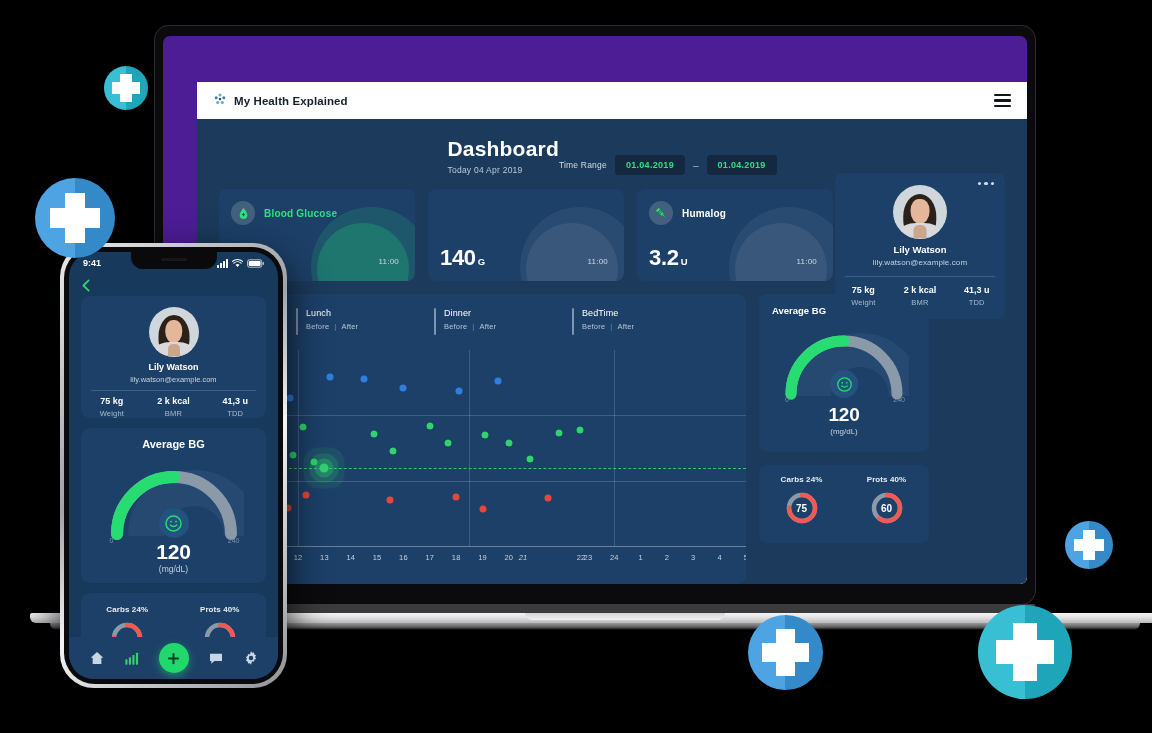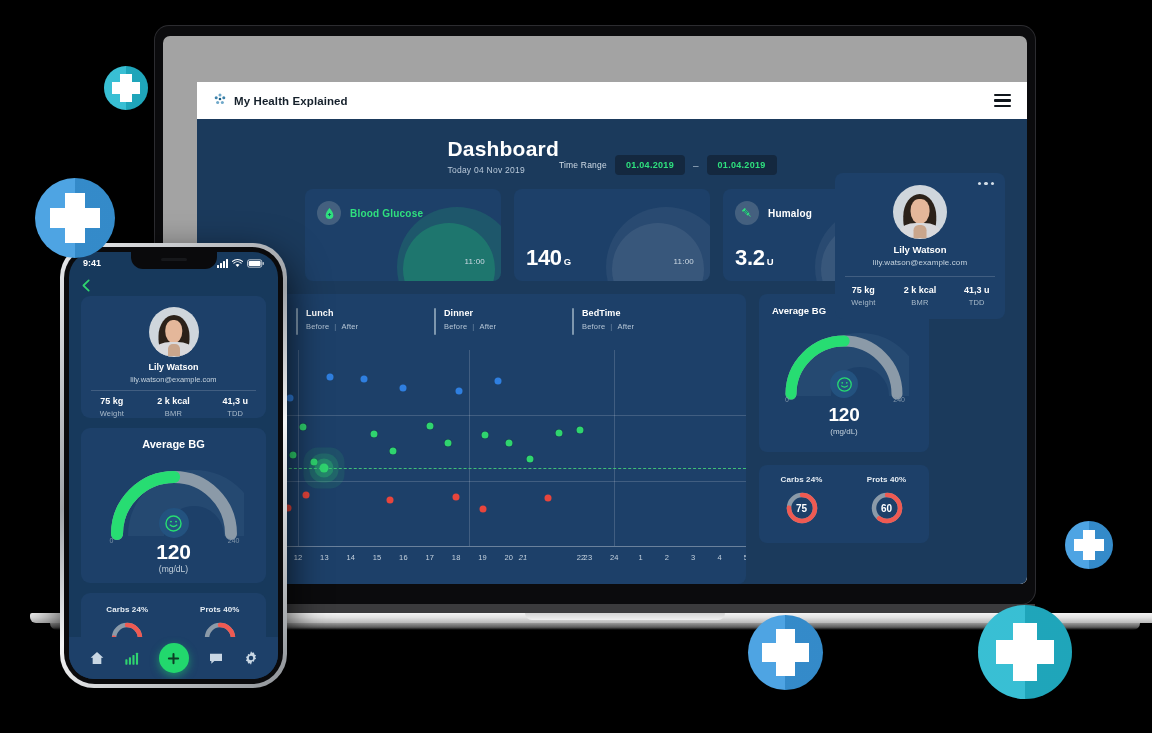--- a/index.html
+++ b/index.html
@@ -8,21 +8,21 @@
 
   
   .plus-badge{position:absolute;border-radius:50%;display:flex;align-items:center;justify-content:center;}
   .plus-badge .bar-h,.plus-badge .bar-v{position:absolute;background:#fff;}
   .pb-shade{position:absolute;inset:0;border-radius:50%;background:linear-gradient(90deg,rgba(255,255,255,.10) 0 50%,rgba(0,0,0,.10) 50% 100%);}
 
   
   #laptop{position:absolute;left:155px;top:26px;width:880px;height:578px;}
   #lid{position:absolute;left:0;top:0;width:880px;height:578px;background:#0b0b0d;border-radius:14px;
         box-shadow:0 0 0 1px #2c2c30, 0 18px 48px rgba(0,0,0,.85);}
-  #lid-inner{position:absolute;left:8px;top:10px;width:864px;height:548px;background:#a3a3a3;border-radius:7px;overflow:hidden;}
+  #lid-inner{position:absolute;left:8px;top:10px;width:864px;height:548px;background:#4c1d95;border-radius:7px;overflow:hidden;}
   #screen{position:absolute;left:34px;top:46px;width:830px;height:512px;background:#fff;overflow:hidden;}
   #laptop-base{position:absolute;left:-125px;top:578px;width:1130px;height:26px;}
   .base-dark{position:absolute;left:130px;top:0;width:875px;height:9px;background:#3b3b3d;border-radius:0 0 3px 3px;}
   .base-lip{position:absolute;left:0;top:9px;width:1130px;height:10px;
      background:linear-gradient(180deg,#f4f4f4 0%,#e2e2e2 45%,#b9b9b9 100%);border-radius:2px 2px 6px 6px;}
   .base-notch{position:absolute;left:495px;top:9px;width:200px;height:7px;
      background:linear-gradient(180deg,#d4d4d4,#f0f0f0);border-radius:0 0 8px 8px;}
   .base-shadow{position:absolute;left:20px;top:19px;width:1090px;height:7px;
      background:linear-gradient(180deg,#9a9a9a 0%,#5d5d5d 60%,#000 100%);border-radius:0 0 10px 10px;}
 
@@ -39,42 +39,42 @@
         padding:18px 22px 0 22px;box-sizing:border-box;}
   #dash-head{display:flex;align-items:flex-start;justify-content:center;}
   #page-title{font-size:21px;font-weight:700;color:#fff;margin:0;letter-spacing:.2px;}
   #page-sub{font-size:8.5px;color:#b9c9da;margin-top:4px;letter-spacing:.25px;}
   #timerange{display:flex;align-items:center;gap:8px;margin-top:18px;}
   #tr-label{font-size:8.5px;color:#cfdbe6;letter-spacing:.2px;}
   .date-pill{background:#14283f;border-radius:4px;padding:5px 11px;font-size:9px;font-weight:700;color:#2fe07e;letter-spacing:.3px;}
   .tr-dash{color:#9fb2c4;font-size:10px;}
 
   
-  #cards{display:flex;gap:13px;margin-top:14px;justify-content:center;}
+  #cards{display:flex;gap:13px;margin-top:14px;}
   .mcard{position:relative;width:196px;height:92px;border-radius:8px;background:#1d4069;overflow:hidden;flex:none;}
   .mcard .blob{position:absolute;border-radius:50%;}
   .mcard .b1{width:120px;height:120px;right:-16px;bottom:-46px;background:rgba(255,255,255,.055);}
   .mcard .b2{width:92px;height:92px;right:6px;bottom:-34px;background:rgba(255,255,255,.075);}
   .mcard.green .b1{background:rgba(34,200,120,.17);}
   .mcard.green .b2{background:rgba(34,200,120,.28);}
   .mc-head{position:relative;display:flex;align-items:center;gap:9px;padding:12px 0 0 12px;}
   .mc-ico{width:24px;height:24px;border-radius:50%;background:#44607f;display:flex;align-items:center;justify-content:center;flex:none;}
   .mc-title{font-size:10px;font-weight:700;letter-spacing:.2px;color:#fff;}
   .mcard.green .mc-title{color:#2fe07e;}
   .mc-val{position:relative;position:absolute;left:12px;bottom:10px;color:#fff;font-weight:700;font-size:22px;letter-spacing:-.3px;}
   .mc-val .u{font-size:9.5px;font-weight:700;margin-left:2px;}
   .mc-time{position:absolute;right:16px;bottom:15px;font-size:8px;color:#cdd9e4;letter-spacing:.2px;}
 
   
   #lower{display:flex;gap:13px;margin-top:13px;align-items:flex-start;}
   #chartcard{width:527px;height:290px;border-radius:8px;background:#1d4069;position:relative;flex:none;overflow:hidden;}
 
   .meal-head{position:absolute;top:14px;display:flex;gap:8px;}
   .meal-bar{width:2px;height:27px;background:#7e97ae;border-radius:1px;}
-  .meal-name{font-size:9px;font-weight:700;color:#fff;letter-spacing:.1px;}
+  .meal-name{font-size:9px;font-weight:400;color:#fff;letter-spacing:.1px;}
   .meal-sub{font-size:7.5px;color:#b6c6d6;margin-top:4px;letter-spacing:.2px;}
   .meal-sub .sep{color:#6e8aa5;margin:0 5px;}
 
   #plot{position:absolute;left:0;top:56px;width:527px;height:196px;}
   .gl{position:absolute;background:rgba(255,255,255,.16);}
   .gl.h{height:1px;left:0;width:527px;}
   .gl.v{width:1px;top:0;height:196px;}
   .target-line{position:absolute;left:0;width:527px;height:0;border-top:1.5px dashed #3fbf77;}
   .dot{position:absolute;width:7px;height:7px;border-radius:50%;transform:translate(-50%,-50%);}
   .dot.green{background:#2fd46f;box-shadow:0 0 0 .5px rgba(0,0,0,.25);}
@@ -190,21 +190,21 @@
                 <i></i>
                 <i></i>
               </div>
           </div>
 
           <div id="dash">
 
             <div id="dash-head">
               <div>
                 <div id="page-title">Dashboard</div>
-                <div id="page-sub">Today 04 Nov 2019</div>
+                <div id="page-sub">Today 04 Apr 2019</div>
               </div>
               <div id="timerange">
                 <span id="tr-label">Time Range</span>
                 <span class="date-pill">01.04.2019</span>
                 <span class="tr-dash">–</span>
                 <span class="date-pill">01.04.2019</span>
               </div>
             </div>
 
             <div id="cards">

